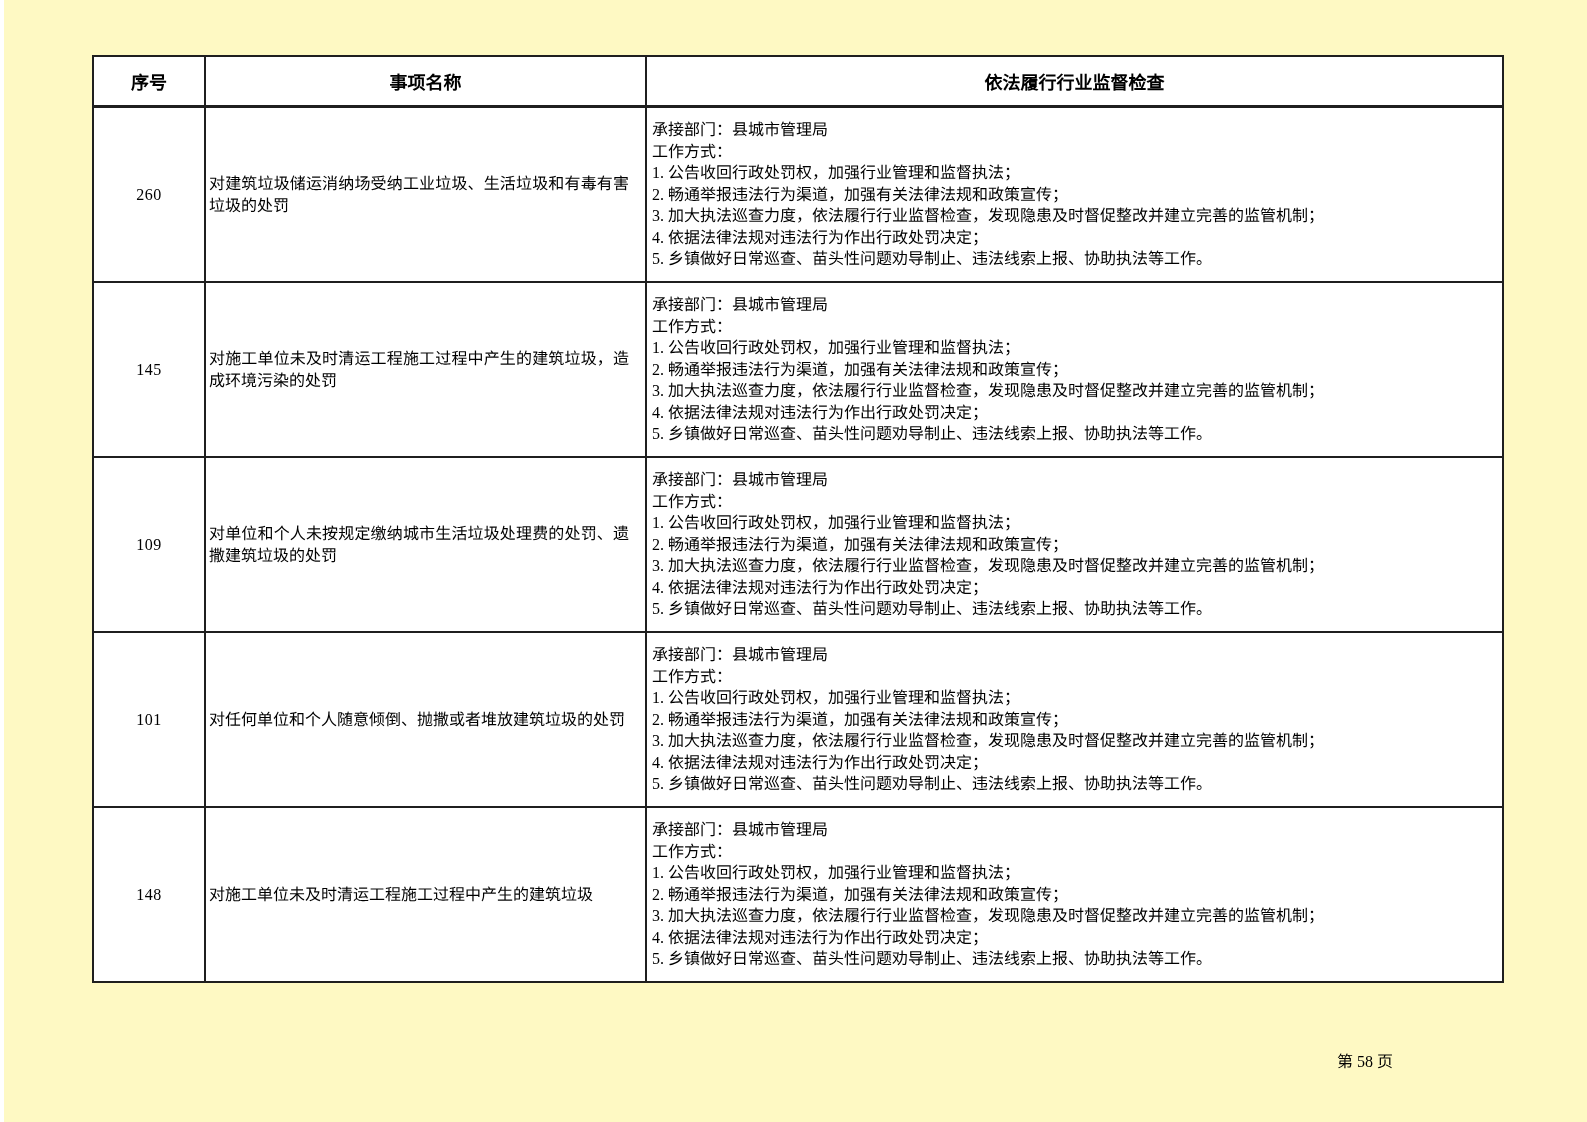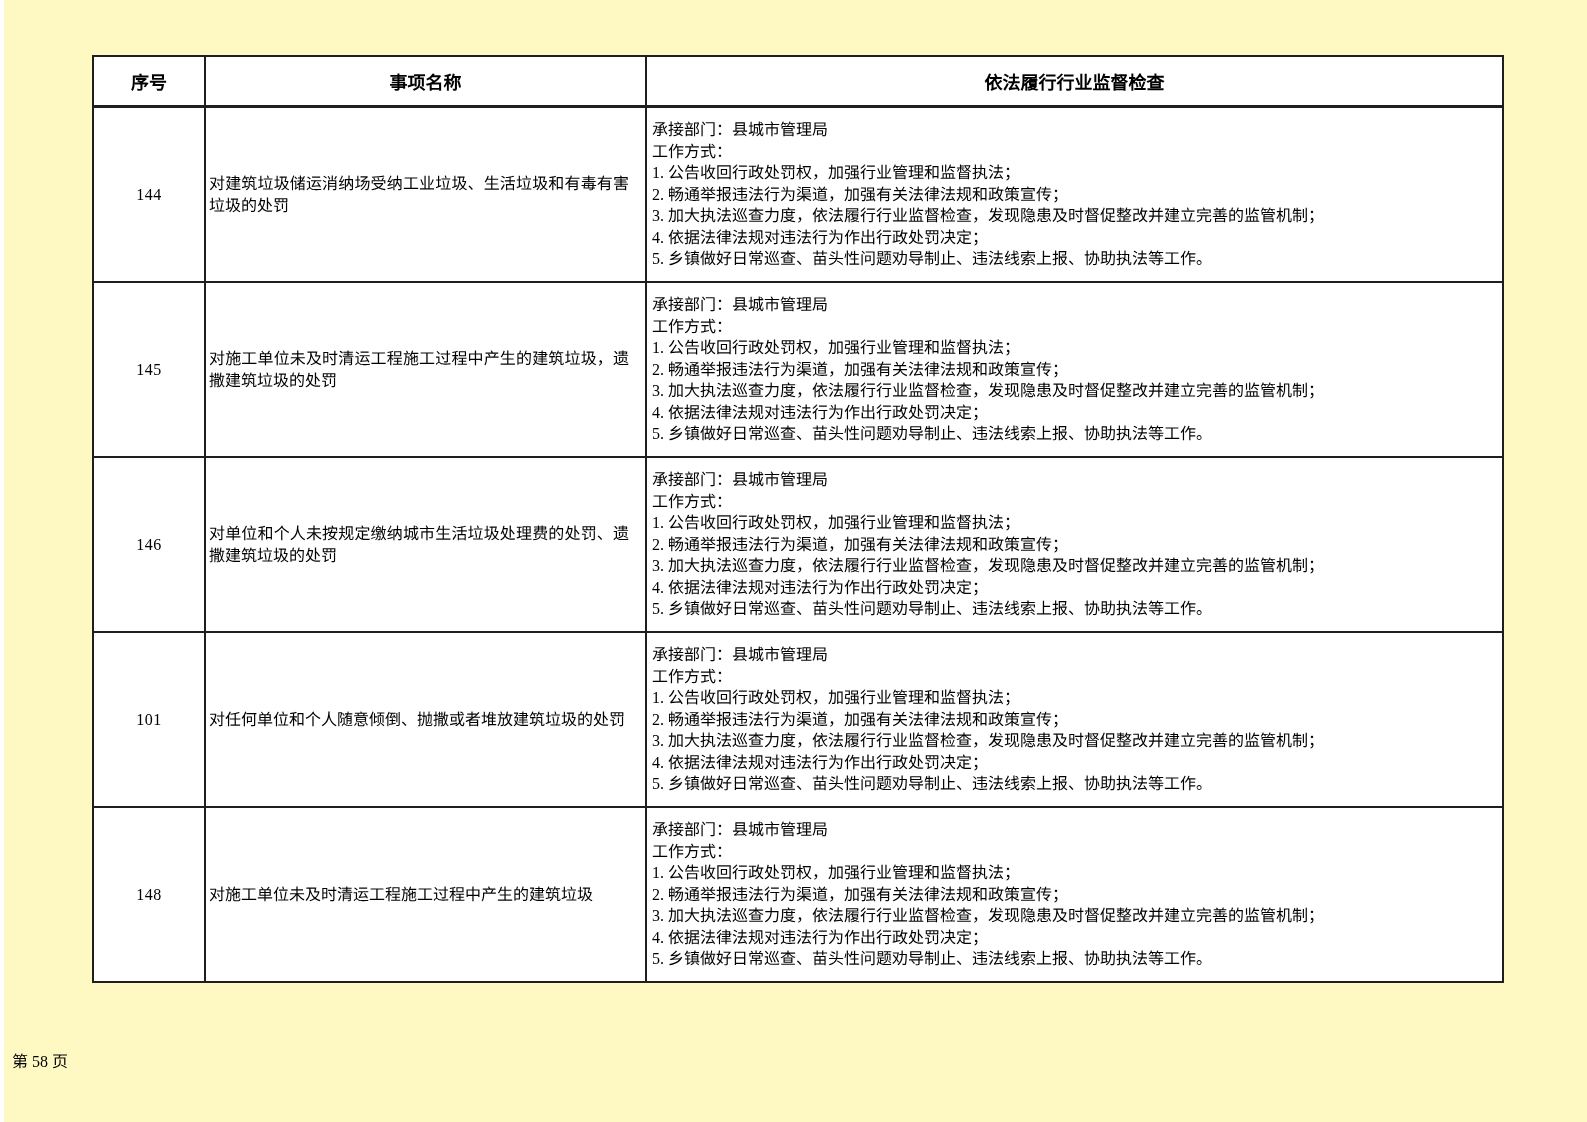--- a/index.html
+++ b/index.html
@@ -60,24 +60,23 @@
     line-height: 21.5px;
   }
   td.c-work .line {
     margin: 0;
   }
   .page-footer {
     position: absolute;
     left: 0;
     top: 1048px;
     width: 1389px;
-    text-align: left;
+    text-align: right;
     font-size: 16px;
     font-family: "Liberation Serif", "DejaVu Serif", serif;
-    padding-left: 8px;
   }
 </style>
 </head>
 <body>
 
 <div class="sheet">
 
   <table class="matters">
     <colgroup>
       <col style="width:112px">
@@ -87,57 +86,57 @@
     <thead>
       <tr>
         <th>序号</th>
         <th>事项名称</th>
         <th>依法履行行业监督检查</th>
       </tr>
     </thead>
     <tbody>
   <tr>
     <td class="c-no">
-      <span>144</span>
+      <span>260</span>
     </td>
     <td class="c-name">
       <div>对建筑垃圾储运消纳场受纳工业垃圾、生活垃圾和有毒有害垃圾的处罚</div>
     </td>
     <td class="c-work">
       <div class="line">承接部门：县城市管理局</div>
       <div class="line">工作方式：</div>
       <div class="line">1. 公告收回行政处罚权，加强行业管理和监督执法；</div>
       <div class="line">2. 畅通举报违法行为渠道，加强有关法律法规和政策宣传；</div>
       <div class="line">3. 加大执法巡查力度，依法履行行业监督检查，发现隐患及时督促整改并建立完善的监管机制；</div>
       <div class="line">4. 依据法律法规对违法行为作出行政处罚决定；</div>
       <div class="line">5. 乡镇做好日常巡查、苗头性问题劝导制止、违法线索上报、协助执法等工作。</div>
     </td>
   </tr>
 
   <tr>
     <td class="c-no">
       <span>145</span>
     </td>
     <td class="c-name">
-      <div>对施工单位未及时清运工程施工过程中产生的建筑垃圾，遗撒建筑垃圾的处罚</div>
+      <div>对施工单位未及时清运工程施工过程中产生的建筑垃圾，造成环境污染的处罚</div>
     </td>
     <td class="c-work">
       <div class="line">承接部门：县城市管理局</div>
       <div class="line">工作方式：</div>
       <div class="line">1. 公告收回行政处罚权，加强行业管理和监督执法；</div>
       <div class="line">2. 畅通举报违法行为渠道，加强有关法律法规和政策宣传；</div>
       <div class="line">3. 加大执法巡查力度，依法履行行业监督检查，发现隐患及时督促整改并建立完善的监管机制；</div>
       <div class="line">4. 依据法律法规对违法行为作出行政处罚决定；</div>
       <div class="line">5. 乡镇做好日常巡查、苗头性问题劝导制止、违法线索上报、协助执法等工作。</div>
     </td>
   </tr>
 
   <tr>
     <td class="c-no">
-      <span>146</span>
+      <span>109</span>
     </td>
     <td class="c-name">
       <div>对单位和个人未按规定缴纳城市生活垃圾处理费的处罚、遗撒建筑垃圾的处罚</div>
     </td>
     <td class="c-work">
       <div class="line">承接部门：县城市管理局</div>
       <div class="line">工作方式：</div>
       <div class="line">1. 公告收回行政处罚权，加强行业管理和监督执法；</div>
       <div class="line">2. 畅通举报违法行为渠道，加强有关法律法规和政策宣传；</div>
       <div class="line">3. 加大执法巡查力度，依法履行行业监督检查，发现隐患及时督促整改并建立完善的监管机制；</div>

